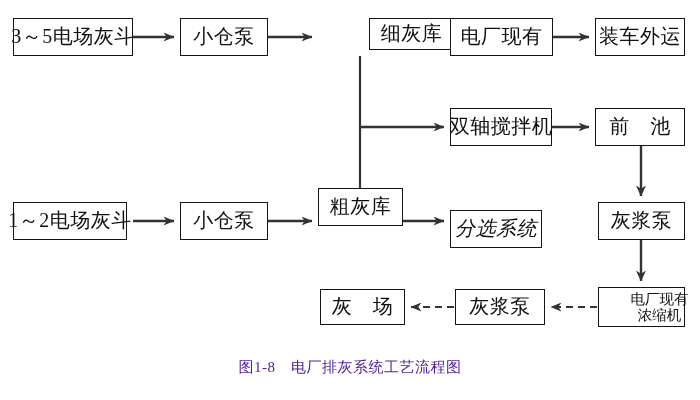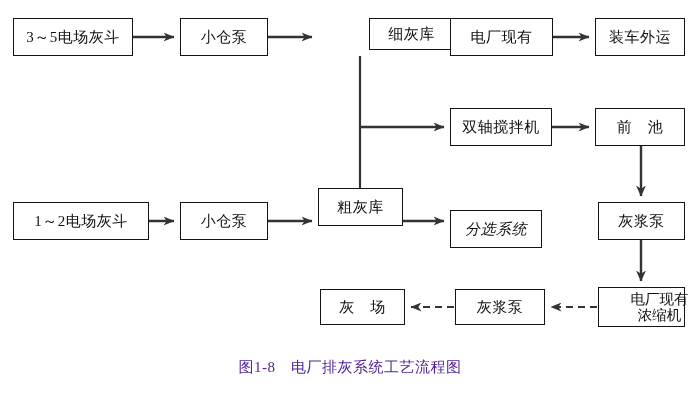--- a/index.html
+++ b/index.html
@@ -25,21 +25,21 @@
   .node {
     position: absolute;
     box-sizing: border-box;
     border: 1.4px solid #141414;
     background: #ffffff;
     color: #101010;
     display: flex;
     align-items: center;
     justify-content: center;
     text-align: center;
-    font-size: 15px;
+    font-size: 20px;
     line-height: 1.08;
     letter-spacing: 0.5px;
     white-space: pre;
     z-index: 2;
   }
   .node.two-line {
     line-height: 1.12;
     font-size: 14.5px;
     letter-spacing: 0px;
   }
@@ -95,21 +95,21 @@
     <line x1="454" y1="307" x2="411" y2="307" stroke="#333333" stroke-width="2" stroke-dasharray="7 5" marker-end="url(#ah-left)"></line>
   </svg>
 
   <div class="node" style="left: 13px; top: 18px; width: 120px; height: 38px; border-color: rgb(20, 20, 20);">3～5电场灰斗</div>
   <div class="node" style="left: 180px; top: 18px; width: 88px; height: 38px; border-color: rgb(20, 20, 20);">小仓泵</div>
   <div class="node" style="left: 335px; top: 18px; width: 85px; height: 32px; border-color: rgb(20, 20, 20); margin-left: 34px;">细灰库</div>
   <div class="node" style="left: 450px; top: 18px; width: 103px; height: 38px; border-color: rgb(20, 20, 20);">电厂现有</div>
   <div class="node" style="left: 595px; top: 18px; width: 90px; height: 38px; border-color: rgb(20, 20, 20);">装车外运</div>
   <div class="node" style="left: 450px; top: 108px; width: 102px; height: 38px; border-color: rgb(20, 20, 20);">双轴搅拌机</div>
   <div class="node" style="left: 595px; top: 108px; width: 90px; height: 38px; border-color: rgb(20, 20, 20);">前　池</div>
-  <div class="node" style="left: 13px; top: 202px; width: 136px; height: 38px; border-color: rgb(20, 20, 20);">1～2电场灰斗</div>
+  <div class="node" style="left: 13px; top: 202px; width: 114px; height: 38px; border-color: rgb(20, 20, 20);">1～2电场灰斗</div>
   <div class="node" style="left: 180px; top: 202px; width: 88px; height: 38px; border-color: rgb(20, 20, 20);">小仓泵</div>
   <div class="node" style="left: 318px; top: 188px; width: 85px; height: 38px; border-color: rgb(20, 20, 20); font-family: Liberation Serif, serif;">粗灰库</div>
   <div class="node" style="left: 450px; top: 210px; width: 92px; height: 38px; border-color: rgb(20, 20, 20); font-style: italic;">分选系统</div>
   <div class="node" style="left: 598px; top: 202px; width: 87px; height: 38px; border-color: rgb(20, 20, 20);">灰浆泵</div>
   <div class="node" style="left: 320px; top: 289px; width: 85px; height: 36px; border-color: rgb(20, 20, 20);">灰　场</div>
   <div class="node" style="left: 455px; top: 289px; width: 90px; height: 36px; border-color: rgb(20, 20, 20);">灰浆泵</div>
   <div class="node two-line" style="left: 598px; top: 287px; width: 87px; height: 40px; border-color: rgb(20, 20, 20); padding-left: 36px;">电厂现有
 浓缩机</div>
 
   <div class="caption" style="top:358px;">图1-8　电厂排灰系统工艺流程图</div>

